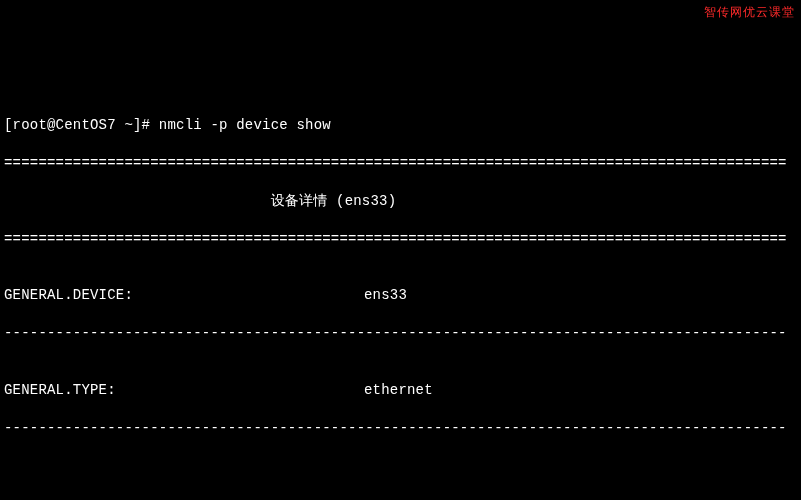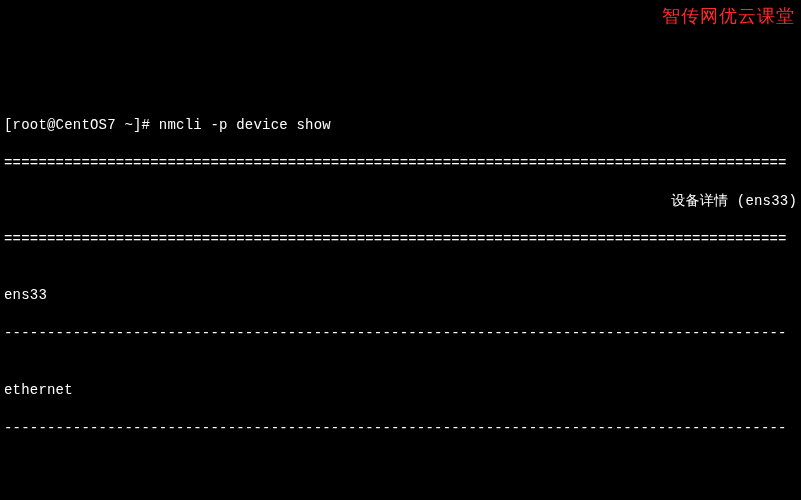--- a/index.html
+++ b/index.html
@@ -15,47 +15,47 @@
       padding: 3px 4px;
       white-space: pre;
       letter-spacing: 0.2px;
     }
     .watermark {
       position: absolute;
       top: 4px;
       right: 6px;
       color: #ff2a2a;
       font-family: "Microsoft YaHei", sans-serif;
-      font-size: 18px;
+      font-size: 12px;
       letter-spacing: 1px;
     }
     .prompt-line { }
     .u { color:#fff; }
     .row { display: flex; }
     .col-label { width: 360px; }
     .col-value { }
     .divider { }
-    .header-row { text-align: right; }
+    .header-row { text-align: left; }
   </style>
 </head>
 <body>
 
 
 
 <div class="watermark">智传网优云课堂</div>
 
 <div class="prompt-line"><span class="u">[root@CentOS7 ~]#</span> <span>nmcli -p device show</span></div>
 <div class="divider">===========================================================================================</div>
 <div class="header-row">                               <span>设备详情 (</span><span>ens33</span><span>)</span></div>
 <div class="divider">===========================================================================================</div>
 
-<div class="row"><span class="col-value">ens33</span></div>
+<div class="row"><span class="col-label">GENERAL.DEVICE:</span><span class="col-value">ens33</span></div>
 <div class="divider">-------------------------------------------------------------------------------------------</div>
 
-<div class="row"><span class="col-value">ethernet</span></div>
+<div class="row"><span class="col-label">GENERAL.TYPE:</span><span class="col-value">ethernet</span></div>
 <div class="divider">-------------------------------------------------------------------------------------------</div>
 
 <div class="row"></div>
 
 
 
 
 
 
 

